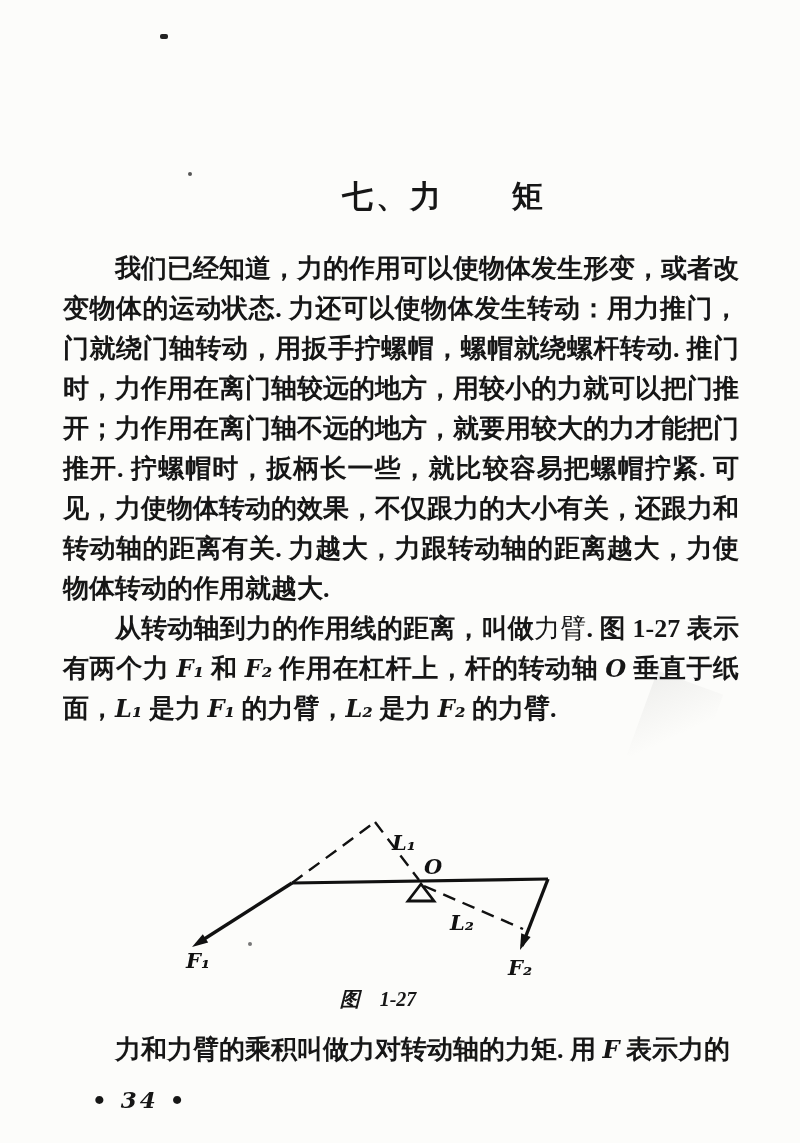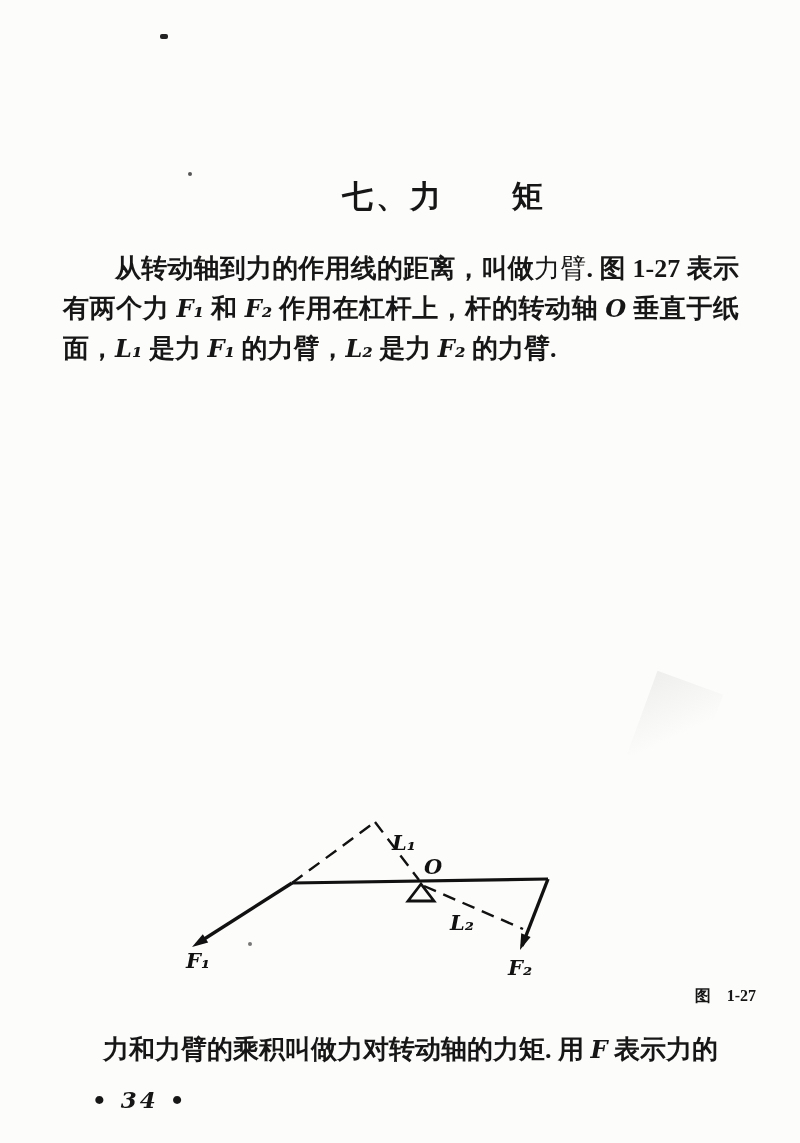--- a/index.html
+++ b/index.html
@@ -33,25 +33,25 @@
     font-size:24px;
   }
   .figure-svg{position:absolute;top:800px;left:0;}
   .fig-label{
     font-family:"DejaVu Serif","DejaVu Sans",serif;
     font-style:italic;font-weight:bold;
     font-size:21px;fill:#111;
   }
   .caption{
     position:absolute;top:986px;left:0;width:756px;
-    text-align:right;
-    font-size:16px;font-weight:bold;
+    text-align:center;
+    font-size:20px;font-weight:bold;font-style:italic;
   }
   .para3{
-    position:absolute;top:1030px;left:51px;width:676px;
+    position:absolute;top:1030px;left:63px;width:676px;
     font-size:26px;line-height:40px;
     text-indent:2em;font-weight:600;
   }
   .para3 .b{font-weight:800;}
   .pagenum{
     position:absolute;top:1086px;left:92px;
     font-family:"DejaVu Serif","DejaVu Sans",serif;
     font-style:italic;font-weight:bold;
     font-size:23px;letter-spacing:3px;
   }
@@ -71,20 +71,21 @@
 <div class="page">
 
   <div class="speck s1"></div>
   <div class="speck s2"></div>
   <div class="speck s3"></div>
   <div class="smudge"></div>
 
   <div class="title">七、力　　矩</div>
 
   <div class="bodytext">
+    <p><span>我们已经知道，力的作用可以使物体发生形变，或者改变物体的运动状态. 力还可以使物体发生转动：用力推门，门就绕门轴转动，用扳手拧螺帽，螺帽就绕螺杆转动. 推门时，力作用在离门轴较远的地方，用较小的力就可以把门推开；力作用在离门轴不远的地方，就要用较大的力才能把门推开. 拧螺帽时，扳柄长一些，就比较容易把螺帽拧紧. 可见，力使物体转动的效果，不仅跟力的大小有关，还跟力和转动轴的距离有关. 力越大，力跟转动轴的距离越大，力使物体转动的作用就越大.</span></p>
     <p><span>从转动轴到力的作用线的距离，叫做</span><span class="b">力臂</span><span>. 图 1-27 表示有两个力 </span><span class="var">F₁</span><span> 和 </span><span class="var">F₂</span><span> 作用在杠杆上，杆的转动轴 </span><span class="var">O</span><span> 垂直于纸面，</span><span class="var">L₁</span><span> 是力 </span><span class="var">F₁</span><span> 的力臂，</span><span class="var">L₂</span><span> 是力 </span><span class="var">F₂</span><span> 的力臂.</span></p>
   </div>
 
   <svg class="figure-svg" width="800" height="185" viewBox="0 0 800 185">
 
     <line x1="292" y1="83" x2="375" y2="22" stroke="#111" stroke-width="2.4" stroke-dasharray="13 8"></line>
 
     <line x1="375" y1="22" x2="419" y2="80" stroke="#111" stroke-width="2.4" stroke-dasharray="13 8"></line>
 
     <line x1="292" y1="83" x2="548" y2="79" stroke="#111" stroke-width="3.2"></line>

